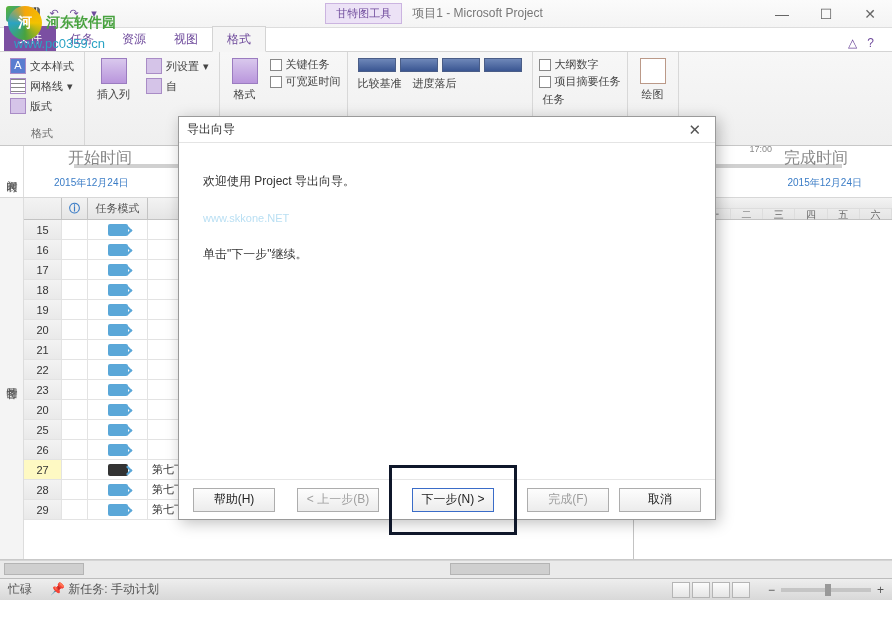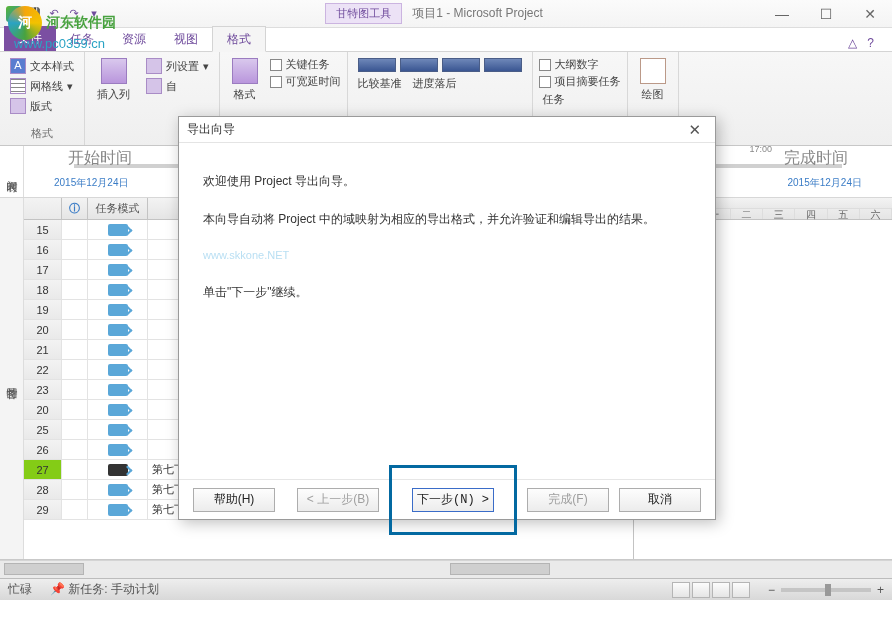--- a/index.html
+++ b/index.html
@@ -54,21 +54,21 @@
 .sheet .cell { border-right:1px solid #e3e3e3; padding:0 4px; font-size:11px; color:#333; display:flex; align-items:center; overflow:hidden; white-space:nowrap;}
 .c-num{width:38px; background:linear-gradient(#f3f3f3,#e9e9e9); justify-content:center; border-right:1px solid #c3c3c3;}
 .c-i{width:26px; justify-content:center;}
 .c-mode{width:60px; justify-content:center;}
 .c-name{width:160px;}
 .c-dur{width:70px;}
 .c-st{width:100px;}
 .c-en{width:100px;}
 .mode-pin { width:20px; height:12px; background:#5aa7d8; border-radius:2px; position:relative;}
 .mode-pin::after{content:"";position:absolute;right:-3px;top:3px;width:5px;height:5px;border-right:2px solid #5aa7d8;border-top:2px solid #5aa7d8;transform:rotate(45deg);}
-.row.sel .c-num { background:#84cc16;}
+.row.sel .c-num { background:#fef9c3;}
 .row.sel .mode-pin { background:#333;}
 .gantt { flex:1; display:flex; flex-direction:column;}
 .gantt .ghdr { height:22px; background:linear-gradient(#f3f3f3,#e5e5e5); border-bottom:1px solid #c3c3c3; display:flex; font-size:10px; color:#666;}
 .gantt .ghdr .d { flex:1; text-align:center; border-right:1px solid #ddd; padding-top:10px;}
 .gantt .gtop { height:11px; background:linear-gradient(#f3f3f3,#e9e9e9); position:absolute; top:0; left:0; right:0; font-size:10px; color:#666; padding-left:6px; border-bottom:1px solid #ddd;}
 .gantt .gbody { flex:1; position:relative; background:#fff;}
 .gbar { position:absolute; height:10px; background:linear-gradient(#8fc4ee,#4f9bd8); border:1px solid #2b73ac; border-radius:2px;}
 
 .scroll-h { height: 18px; background:#f0f0f0; border-top:1px solid #d4d4d4; display:flex;}
 .scroll-h .track { flex:1; background:#eaeaea; position:relative;}
@@ -91,21 +91,21 @@
 .wizimg .arrow { position:absolute; width:70px; height:70px; background:#f3b816; left:22px;}
 .wizimg .a1{top:140px; clip-path: polygon(50% 0,100% 60%,75% 60%,75% 100%,25% 100%,25% 60%,0 60%);}
 .wizimg .a2{top:230px; clip-path: polygon(50% 100%,100% 40%,75% 40%,75% 0,25% 0,25% 40%,0 40%);}
 .wizimg .strip{position:absolute;bottom:34px;left:0;right:0;height:36px;background:repeating-linear-gradient(90deg,#e09a0b 0 12px,#f0b01a 12px 24px);}
 .dialog-body .wiztxt { flex:1; padding: 28px 24px; color:#333; font-size:12px; line-height:1.8;}
 .wiztxt p { margin-bottom: 16px;}
 .wm-center{color:#b9dff3; font-size:11px;}
 .dialog-buttons { height:40px; display:flex; align-items:center; gap:10px; padding:0 14px; border-top:1px solid #e6e6e6;}
 .dlgbtn { min-width:82px; height:24px; border:1px solid #adadad; background:linear-gradient(#fdfdfd,#ececec); font-size:12px; color:#222; display:flex; align-items:center; justify-content:center;}
 .dlgbtn.disabled{color:#9f9f9f;}
-.highlight-red { border:3px solid #0369a1; padding:20px;font-family:Liberation Mono, monospace;}
+.highlight-red { border:3px solid #0f172a; padding:20px;}
 </style>
 </head>
 <body>
 
 <div class="watermark-logo">
   <div class="circ">河</div>
   <div class="txt1">河东软件园</div>
 </div>
 <div class="watermark-url">www.pc0359.cn</div>
 
@@ -476,21 +476,20 @@
     <span class="x">✕</span>
   </div>
   <div class="dialog-body">
     <div class="wizimg">
       <div class="arrow a1"></div>
       <div class="arrow a2"></div>
       <div class="strip"></div>
     </div>
     <div class="wiztxt">
       <p>欢迎使用 Project 导出向导。</p>
-      <p>本向导自动将 Project 中的域映射为相应的导出格式，并允许验证和编辑导出的结果。</p>
       <p class="wm-center">www.skkone.NET</p>
       <p>单击"下一步"继续。</p>
     </div>
   </div>
   <div class="dialog-buttons">
     <div class="dlgbtn">帮助(H)</div>
     <div style="flex:1"></div>
     <div class="dlgbtn disabled">&lt; 上一步(B)</div>
     <div class="highlight-red">
       <div class="dlgbtn" style="border-color:#3a6cc8;">下一步(N) &gt;</div>

